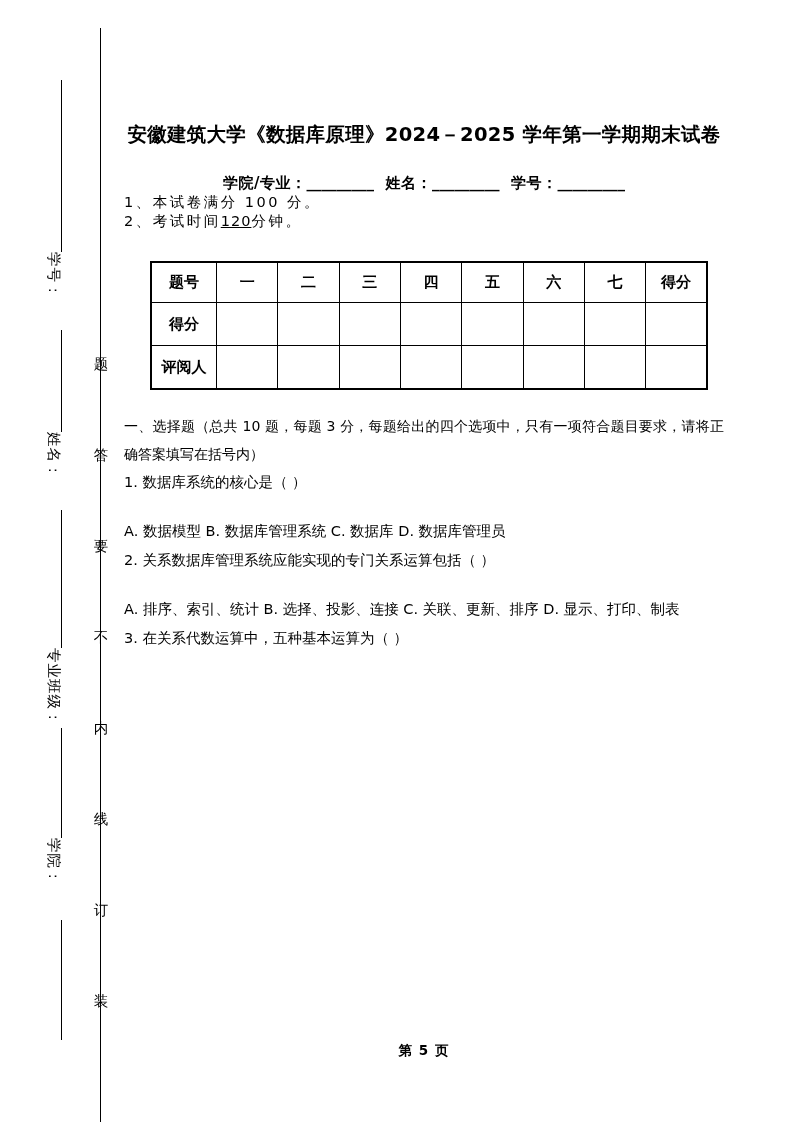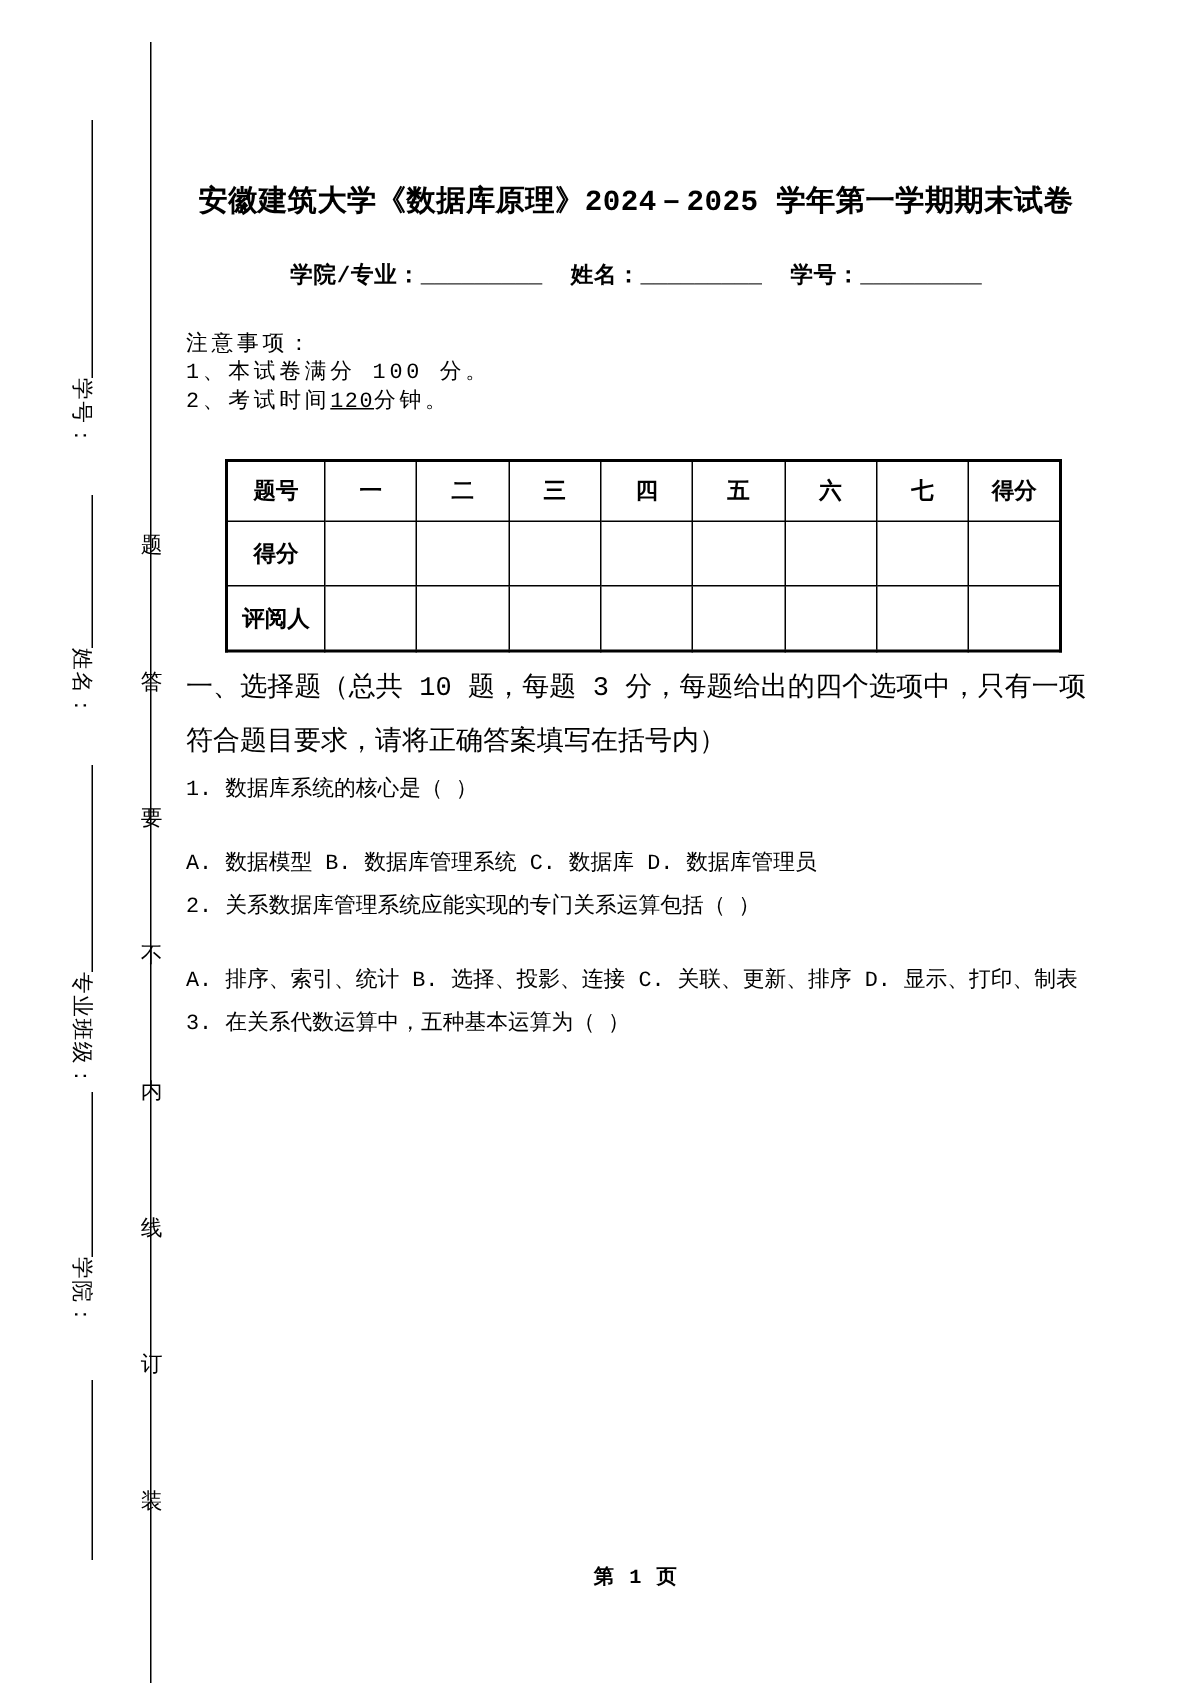--- a/index.html
+++ b/index.html
@@ -65,21 +65,20 @@
     line-height: 1;
   }
 
   
   #page-content {
     position: absolute;
     left: 124px;
     top: 0;
     width: 600px;
     height: 1122px;
-    font-family: Liberation Mono, monospace;
   }
 
   #exam-title {
     margin: 0;
     padding-top: 118px;
     font-size: 19.5px;
     font-weight: bold;
     line-height: 1.75;
     text-align: center;
     letter-spacing: 0.3px;
@@ -132,22 +131,22 @@
   #score-table td.rowhead {
     width: 62px;
     margin-top: 31px;
   }
   #score-table tr.tall td {
     height: 40px;
   }
 
   
   #section-one-heading {
-    margin-top: 6px;
-    font-size: 18px;
+    margin-top: 22px;
+    font-size: 14px;
     line-height: 2.0;
     text-align: justify;
   }
   .question {
     font-size: 14.5px;
     line-height: 2.0;
   }
   .options {
     margin-top: 20px;
     font-size: 14.5px;
@@ -195,21 +194,20 @@
 </div>
 
 <div id="page-content">
 
   <h1 id="exam-title">安徽建筑大学《数据库原理》2024－2025 学年第一学期期末试卷</h1>
 
   <div id="student-info-line">
     <span>学院/专业：</span><span class="blank">_________</span>&nbsp;&nbsp;<span>姓名：</span><span class="blank">_________</span>&nbsp;&nbsp;<span>学号：</span><span class="blank">_________</span>
   </div>
 
-  <div class="notes-heading">注意事项：</div>
 
   <div class="note-item">1、本试卷满分 100 分。</div>
 
   <div class="note-item">
     <span>2、考试时间</span><span class="uline">120</span><span>分钟。</span>
   </div>
 
   <table id="score-table">
     <tbody>
       <tr>
@@ -251,14 +249,14 @@
   <div id="section-one-heading">一、选择题（总共 10 题，每题 3 分，每题给出的四个选项中，只有一项符合题目要求，请将正确答案填写在括号内）</div>
 
   <div class="question">1. 数据库系统的核心是（  ）</div>
   <div class="options">A. 数据模型   B. 数据库管理系统   C. 数据库   D. 数据库管理员</div>
 
   <div class="question">2. 关系数据库管理系统应能实现的专门关系运算包括（  ）</div>
   <div class="options">A. 排序、索引、统计   B. 选择、投影、连接   C. 关联、更新、排序   D. 显示、打印、制表</div>
 
   <div class="question">3. 在关系代数运算中，五种基本运算为（  ）</div>
 
-  <div id="page-footer">第 1 页</div>
+  <div id="page-footer">第 5 页</div>
 </div>
 
 </body></html>

